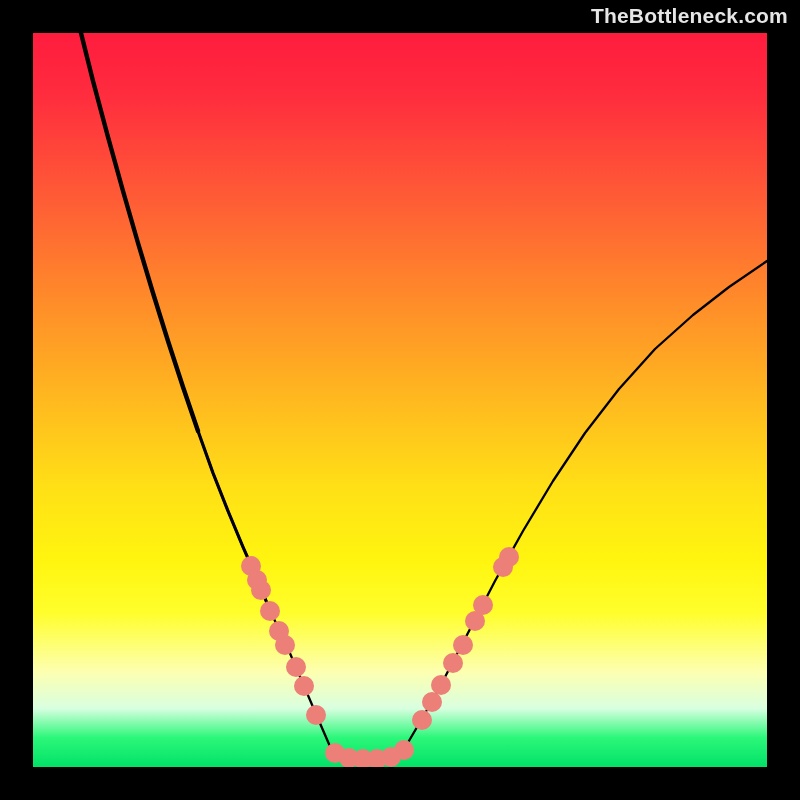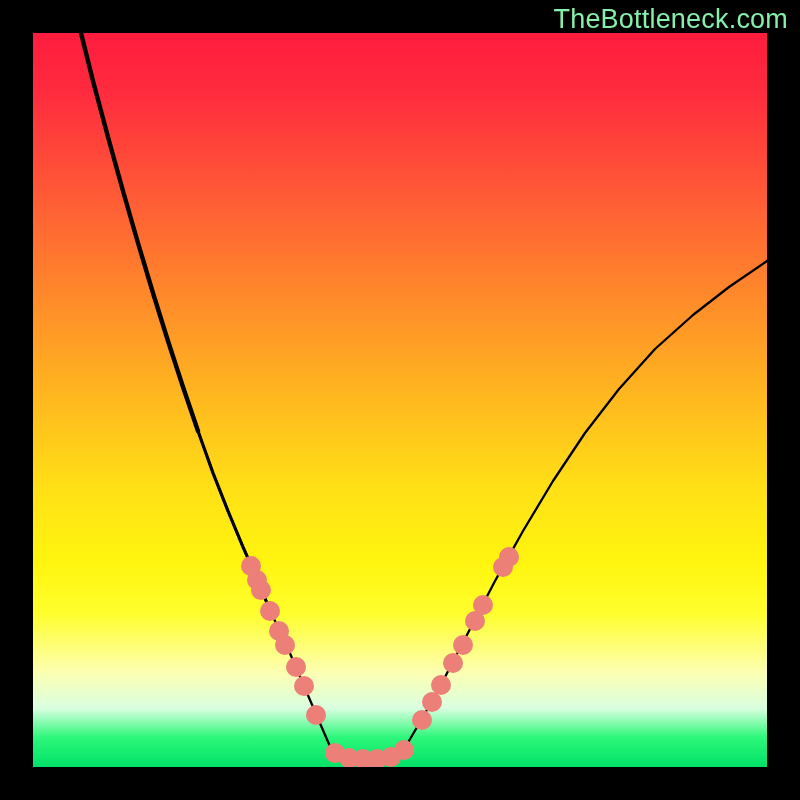--- a/index.html
+++ b/index.html
@@ -38,23 +38,23 @@
       #fdffb0 87%,
       #d9ffe0 92%,
       #2cf77a 96%,
       #01e267 100%
     );
   }
   .watermark {
     position: absolute;
     top: 4px;
     right: 12px;
-    color: #86efac;
-    font-size: 27px;
-    font-weight: 400;
+    color: #e5e5e5;
+    font-size: 21px;
+    font-weight: 700;
     letter-spacing: 0.2px;
     user-select: none;
   }
   svg.overlay {
     position: absolute;
     left: 0;
     top: 0;
     width: 734px;
     height: 734px;
   }

